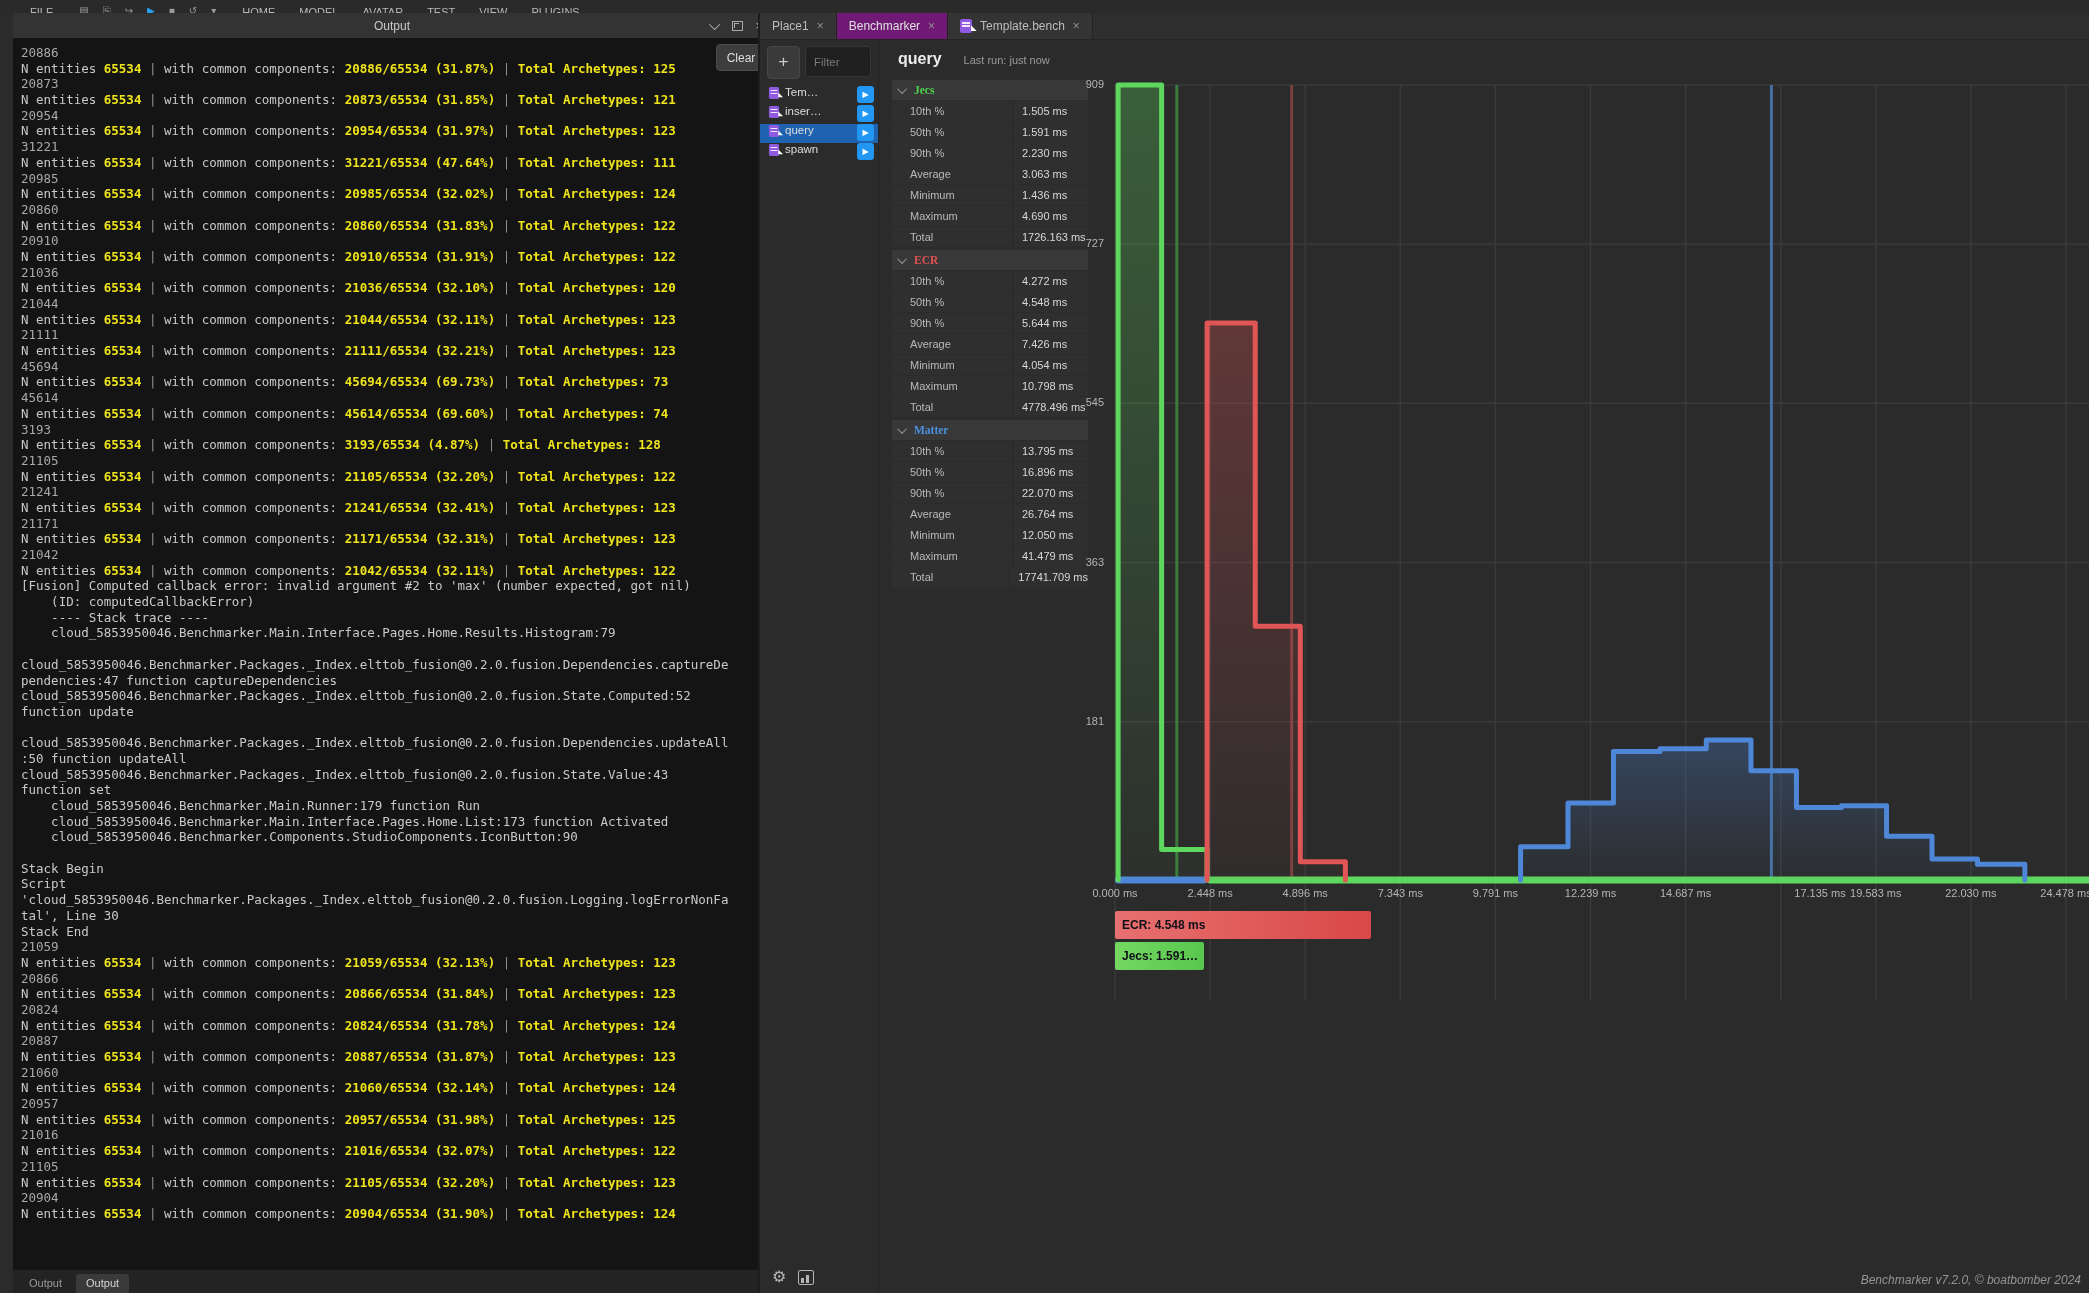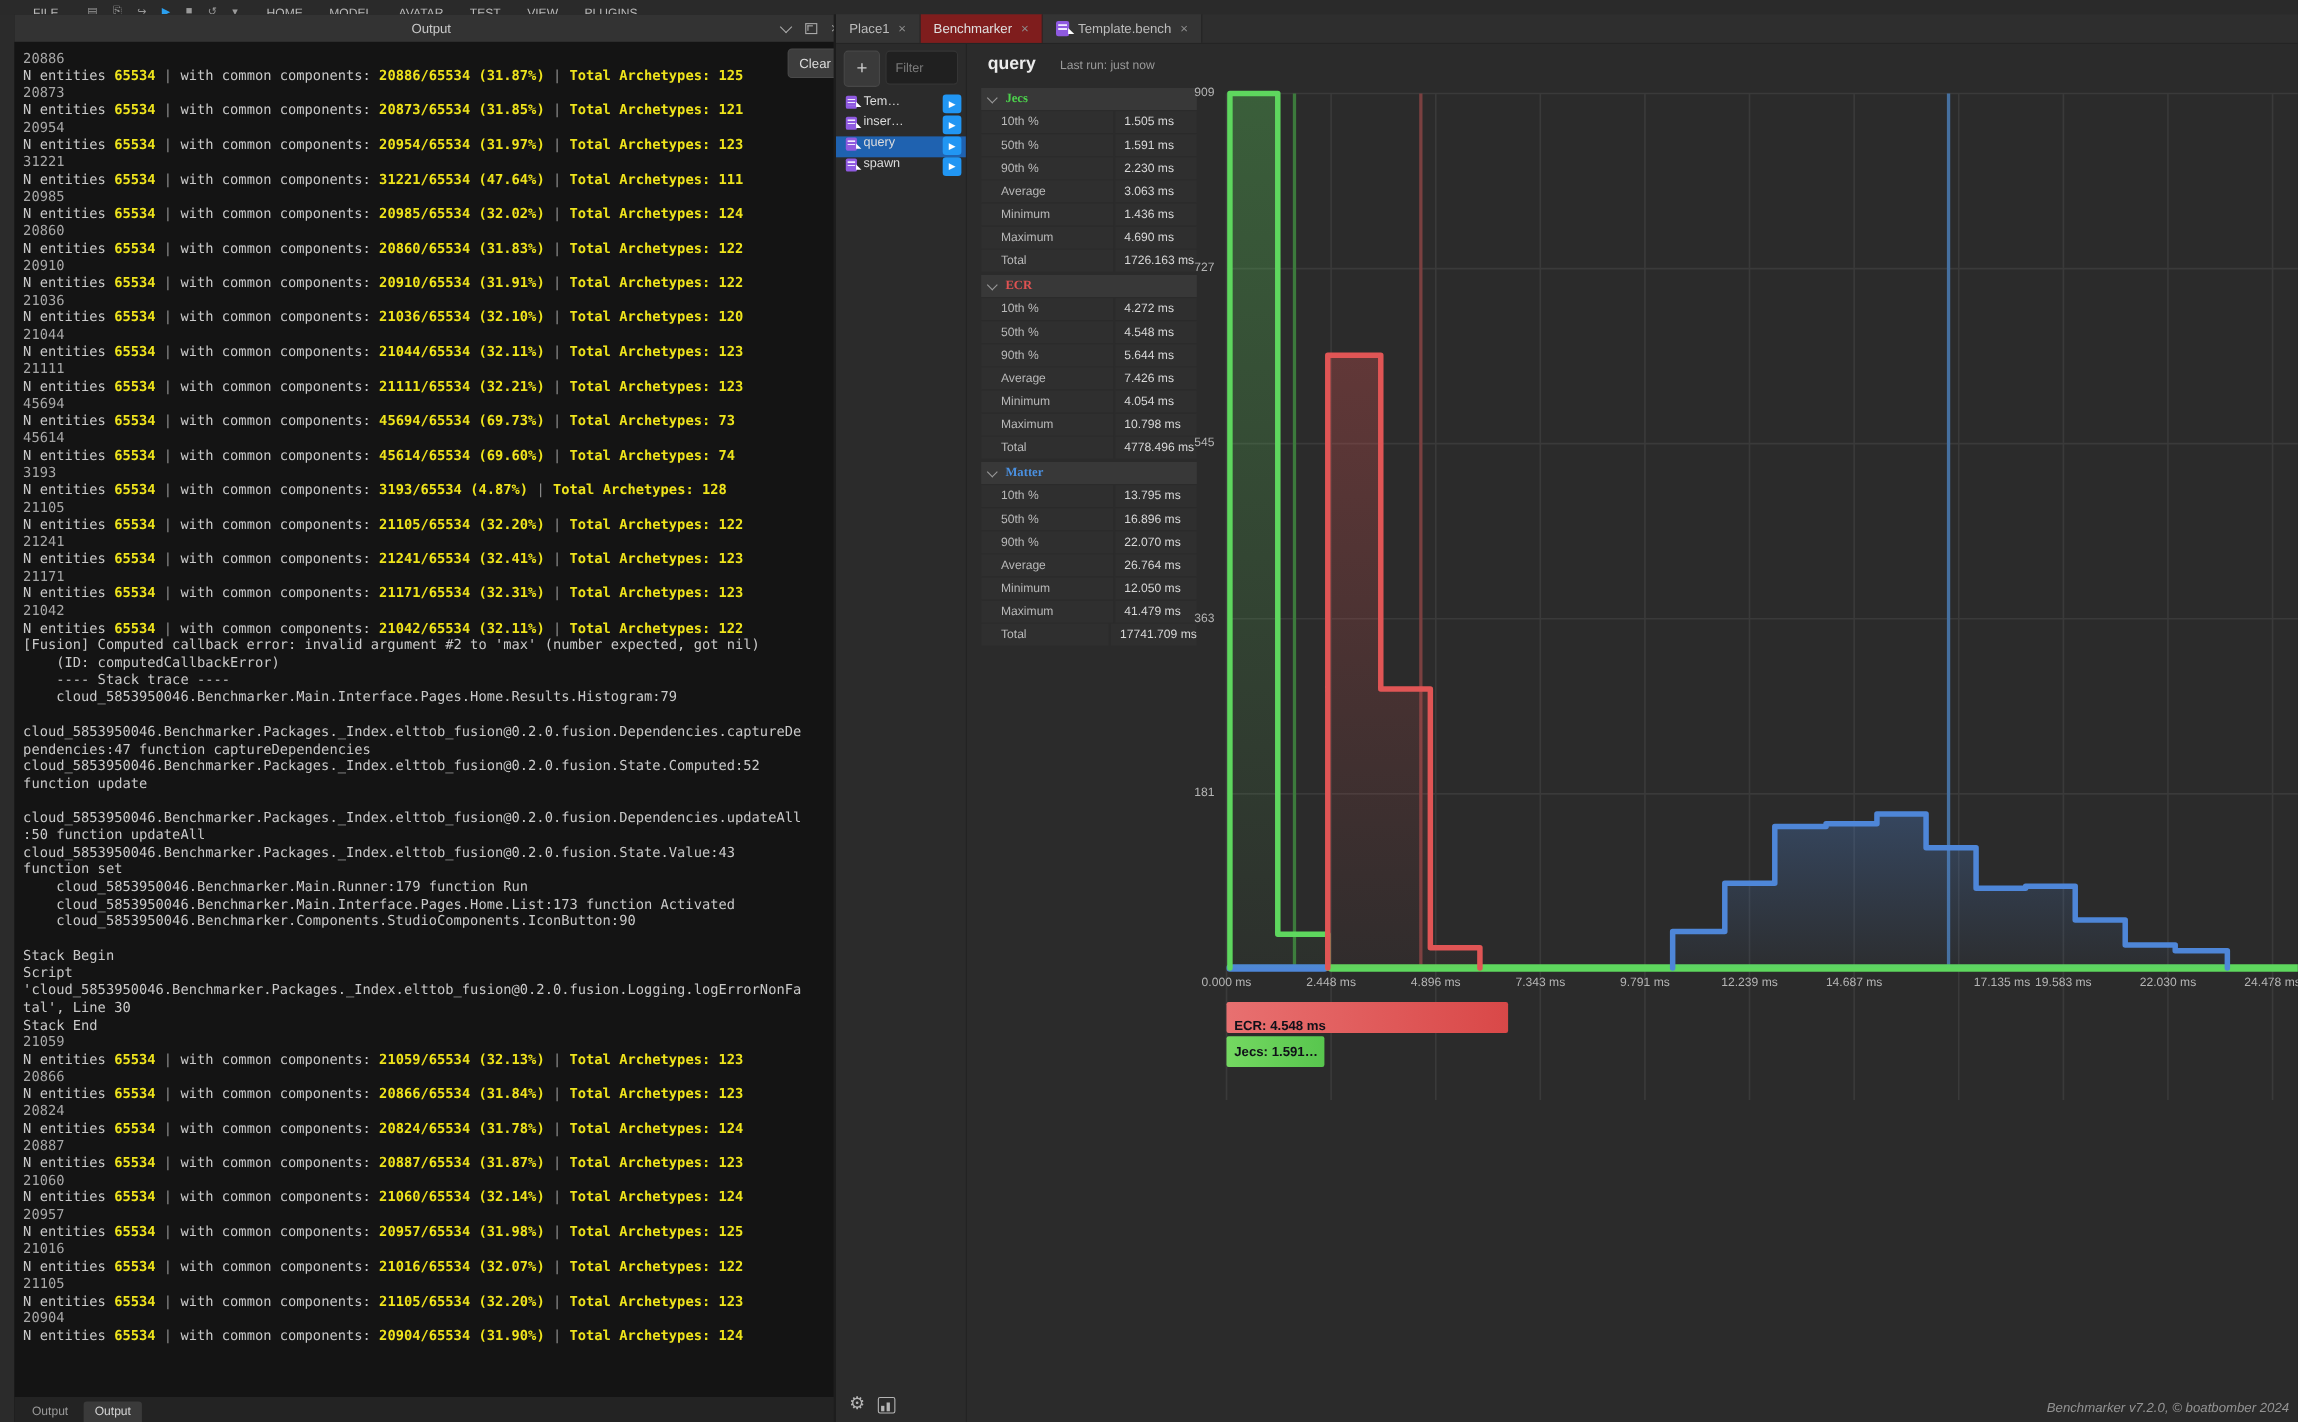--- a/index.html
+++ b/index.html
@@ -37,21 +37,21 @@
        display:flex;align-items:flex-end;gap:4px;padding-left:6px;box-sizing:border-box;}
   .ofoot-tab{font-size:11px;color:#9a9a9a;padding:3px 10px 4px 10px;}
   .ofoot-tab.active{background:#3a3a3a;color:#d5d5d5;border-radius:3px 3px 0 0;}
   
   .bench{position:absolute;left:758px;top:13px;width:1331px;height:1280px;background:#2b2b2b;
          border-left:2px solid #1d1d1d;box-sizing:border-box;}
   .tabbar{position:absolute;left:0;top:0;width:100%;height:27px;background:#2e2e2e;
           display:flex;align-items:stretch;border-bottom:1px solid #242424;box-sizing:border-box;}
   .tab{display:flex;align-items:center;gap:8px;padding:0 12px;background:#343434;color:#bdbdbd;
        font-size:12px;border-right:1px solid #232323;}
-  .tab.active{background:#7f1d1d;color:#e0e0e0;text-align:center;}
+  .tab.active{background:#701a75;color:#e0e0e0;text-align:center;}
   .tab .tclose{color:#8f8f8f;font-size:12px;}
   .script-icon{position:relative;width:12px;height:14px;background:#8f5ae0;border-radius:2px;
        display:inline-block;flex:none;}
   .script-icon::before{content:"";position:absolute;left:2px;right:2px;top:3px;height:7px;
        background:repeating-linear-gradient(to bottom,#efe8ff 0,#efe8ff 1.5px,transparent 1.5px,transparent 3.5px);}
   .script-icon::after{content:"";position:absolute;right:-3px;bottom:-2px;width:0;height:0;
        border:4px solid transparent;border-top-color:#ffffff;transform:rotate(45deg);}
   .bench-body{position:absolute;left:0;top:27px;width:100%;height:1253px;}
   
   .side{position:absolute;left:0;top:0;width:119px;height:100%;border-right:1px solid #232323;box-sizing:border-box;}
@@ -338,21 +338,21 @@
               <rect x="9" y="801.5" width="92.0745" height="7" rx="3" fill="#4e86d8"></rect>
               <rect x="101.0745" y="801.5" width="883.8375000000001" height="7" rx="3" fill="#5ed75e"></rect>
               <path d="M12.108,805 L12.108,10 L55.62,10 L55.62,774.3894389438943 L101.0745,774.3894389438943 L101.0745,805 Z" fill="url(#grad0)" stroke="none"></path>
               <path d="M12.108,805 L12.108,10 L55.62,10 L55.62,774.3894389438943 L101.0745,774.3894389438943 L101.0745,805" fill="none" stroke="#5ed75e" stroke-width="5" stroke-linejoin="round" stroke-linecap="round"></path>
               <path d="M101.0745,805 L101.0745,247.88778877887785 L149.2485,247.88778877887785 L149.2485,551.3696369636964 L194.31449999999998,551.3696369636964 L194.31449999999998,786.6336633663366 L239.38049999999998,786.6336633663366 L239.38049999999998,805 Z" fill="url(#grad1)" stroke="none"></path>
               <path d="M101.0745,805 L101.0745,247.88778877887785 L149.2485,247.88778877887785 L149.2485,551.3696369636964 L194.31449999999998,551.3696369636964 L194.31449999999998,786.6336633663366 L239.38049999999998,786.6336633663366 L239.38049999999998,805" fill="none" stroke="#e05555" stroke-width="5" stroke-linejoin="round" stroke-linecap="round"></path>
               <path d="M414.594,805 L414.594,771.7656765676568 L461.99100000000004,771.7656765676568 L461.99100000000004,728.036303630363 L507.44550000000004,728.036303630363 L507.44550000000004,676.4356435643565 L554.0655,676.4356435643565 L554.0655,673.8118811881188 L600.297,673.8118811881188 L600.297,665.0660066006601 L644.9745,665.0660066006601 L644.9745,695.6765676567657 L690.429,695.6765676567657 L690.429,732.4092409240924 L735.495,732.4092409240924 L735.495,730.6600660066007 L780.561,730.6600660066007 L780.561,761.2706270627062 L826.0155000000001,761.2706270627062 L826.0155000000001,784.009900990099 L871.47,784.009900990099 L871.47,789.2574257425742 L918.8670000000001,789.2574257425742 L918.8670000000001,805 Z" fill="url(#grad2)" stroke="none"></path>
               <path d="M414.594,805 L414.594,771.7656765676568 L461.99100000000004,771.7656765676568 L461.99100000000004,728.036303630363 L507.44550000000004,728.036303630363 L507.44550000000004,676.4356435643565 L554.0655,676.4356435643565 L554.0655,673.8118811881188 L600.297,673.8118811881188 L600.297,665.0660066006601 L644.9745,665.0660066006601 L644.9745,695.6765676567657 L690.429,695.6765676567657 L690.429,732.4092409240924 L735.495,732.4092409240924 L735.495,730.6600660066007 L780.561,730.6600660066007 L780.561,761.2706270627062 L826.0155000000001,761.2706270627062 L826.0155000000001,784.009900990099 L871.47,784.009900990099 L871.47,789.2574257425742 L918.8670000000001,789.2574257425742 L918.8670000000001,805" fill="none" stroke="#4e86d8" stroke-width="5" stroke-linejoin="round" stroke-linecap="round"></path>
             </svg>
           <div class="bars" id="bars">
-              <div class="cbar" style="width: 255.717px; background: linear-gradient(90deg, rgb(232, 112, 112), rgb(217, 72, 72)); align-items: flex-end;">
+              <div class="cbar" style="width: 255.717px; background: linear-gradient(90deg, rgb(232, 112, 112), rgb(217, 72, 72));">
                 <span class="cbar-label">ECR: 4.548 ms</span>
               </div>
               <div class="cbar" style="width: 89.4561px; background: linear-gradient(90deg, rgb(116, 216, 97), rgb(88, 198, 78));">
                 <span class="cbar-label">Jecs: 1.591…</span>
               </div>
             </div>
         <div class="ylab" style="top: 3px;">909</div>
             <div class="ylab" style="top: 162.175px;">727</div>
             <div class="ylab" style="top: 321.35px;">545</div>
             <div class="ylab" style="top: 480.525px;">363</div>

